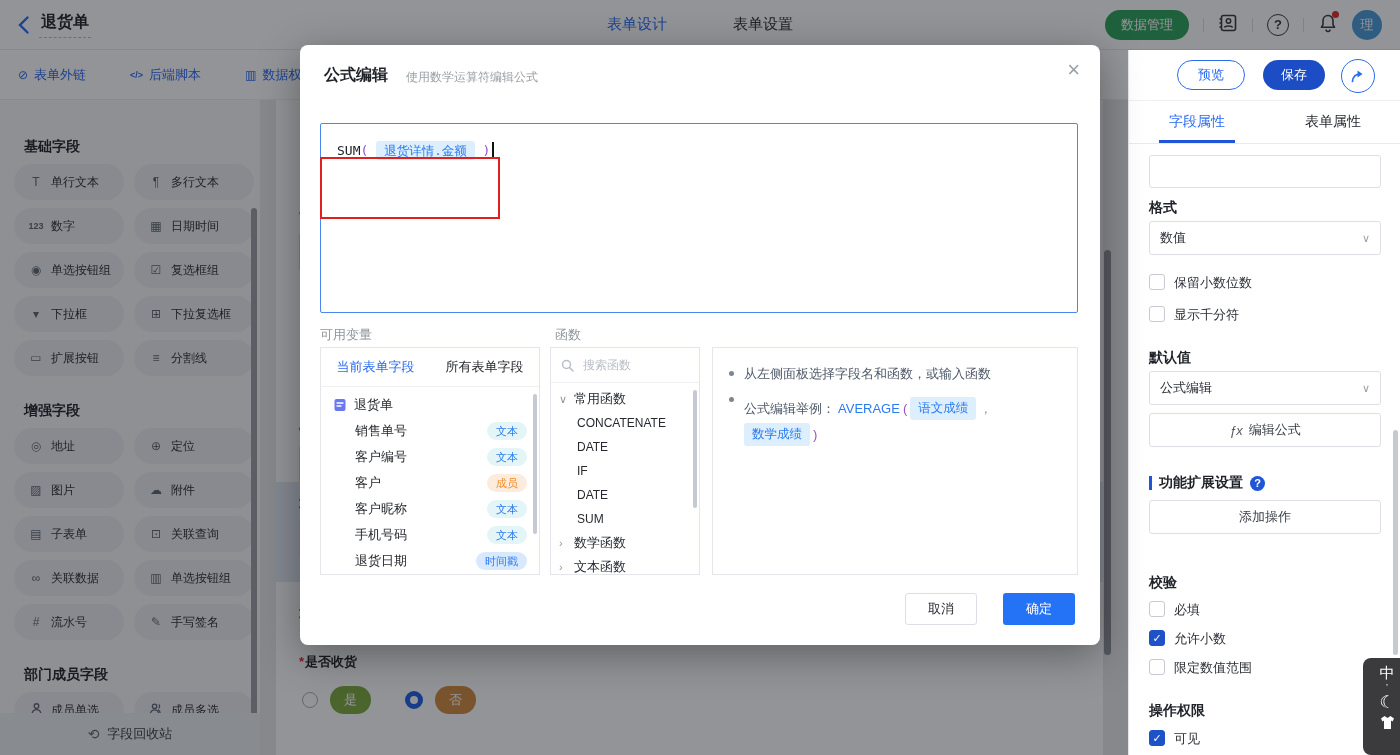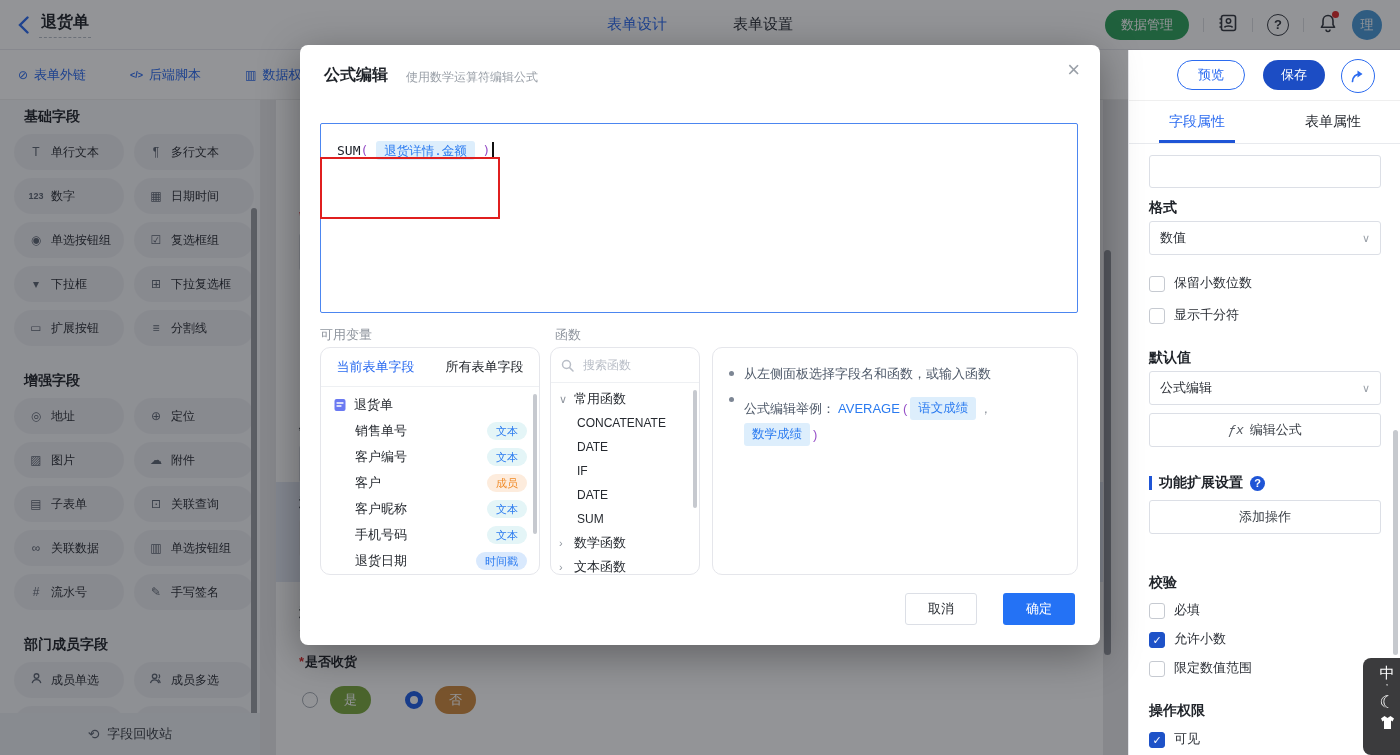--- a/index.html
+++ b/index.html
@@ -56,21 +56,21 @@
   .m-close{position:absolute;right:20px;top:14px;font-size:22px;color:#9aa0a8;cursor:pointer;line-height:1}
   .fbox{position:absolute;left:20px;top:78px;width:758px;height:190px;border:1px solid #4c86f0;border-radius:2px;box-sizing:border-box}
   .fbox-head{height:40px;background:#e7f2fd;display:flex;align-items:center;padding-left:16px;font-size:13px;color:#1f2329}
   .fbox-body{padding:18px 0 0 16px;font-family:"DejaVu Sans Mono","Liberation Mono",monospace;font-size:13px}
   .pu{color:#9750c8}
   .chip{background:#ddeefc;color:#2b7bf0;border-radius:3px;padding:2px 8px;font-size:12.5px}
   .caret{display:inline-block;width:1.5px;height:15px;background:#111;vertical-align:-2px;margin-left:2px;animation:blink 1s step-end infinite}
   @keyframes blink{50%{opacity:0}}
   .red-box{position:absolute;left:20px;top:112px;width:176px;height:58px;border:2.5px solid #e01f1f;z-index:12;pointer-events:none}
   .m-sec-label{position:absolute;font-size:13px;color:#8f959e}
-  .panel{position:absolute;border:1px solid #e5e6eb;border-radius:10px;box-sizing:border-box;overflow:hidden}
+  .panel{position:absolute;border:1px solid #e5e6eb;border-radius:0;box-sizing:border-box;overflow:hidden}
   .vtabs{height:38px;display:flex;border-bottom:1px solid #eef0f3;font-size:13px}
   .vtab{flex:1;display:flex;align-items:center;justify-content:center;cursor:pointer;color:#1f2329}
   .vtab.active{color:#2b6bf0}
   .vrow{height:26px;display:flex;align-items:center;padding:0 12px;gap:7px}
   .vname{color:#262a30;font-size:13px}
   .vrow .badge{margin-left:auto}
   .badge{font-size:11px;padding:2px 9px;border-radius:10px;line-height:1.3}
   .badge.text{background:#e4f5f7;color:#2b7bf0}
   .badge.member{background:#fdecdd;color:#f08a26}
   .badge.time{background:#d9e9fd;color:#2b7bf0}
@@ -96,28 +96,28 @@
   .ptab{flex:1;display:flex;align-items:center;justify-content:center;position:relative;cursor:pointer;color:#262a30}
   .ptab.active{color:#2b6bf0}
   .ptab.active::after{content:"";position:absolute;left:30px;right:30px;bottom:0;height:3px;background:#1f55d6}
   .p-input{position:absolute;left:20px;width:232px;height:33px;border:1px solid #dcdfe6;border-radius:3px;box-sizing:border-box;background:#fff}
   .p-bold{position:absolute;left:20px;font-size:14px;font-weight:bold;color:#1f2329}
   .p-select{position:absolute;left:20px;width:232px;height:34px;border:1px solid #dcdfe6;border-radius:3px;box-sizing:border-box;
             display:flex;align-items:center;padding:0 10px;font-size:13px;color:#2b2f36;cursor:pointer}
   .p-select::after{content:"∨";margin-left:auto;color:#9aa0a8;font-size:11px}
   .p-btn{position:absolute;left:20px;width:232px;height:34px;border:1px solid #dcdfe6;border-radius:3px;box-sizing:border-box;background:#fff;
          display:flex;align-items:center;justify-content:center;gap:6px;font-size:13px;color:#3c4148;cursor:pointer}
-  .cbrow{position:absolute;left:20px;display:flex;align-items:flex-end;gap:9px;font-size:13px;color:#2b2f36}
+  .cbrow{position:absolute;left:20px;display:flex;align-items:flex-start;gap:9px;font-size:13px;color:#2b2f36}
   .cb{width:16px;height:16px;border:1px solid #c6cad1;border-radius:3px;background:#fff;box-sizing:border-box;position:relative;flex:0 0 auto}
   .cb.on{background:#1e52c8;border-color:#1e52c8}
   .cb.on::after{content:"✓";color:#fff;font-size:11px;font-weight:bold;position:absolute;left:2.5px;top:0.5px}
   .ext-head{position:absolute;left:20px;display:flex;align-items:center;gap:7px;font-size:14px;font-weight:bold}
   .blue-bar{width:3px;height:14px;background:#1f55d6}
   .q-ic{width:15px;height:15px;border-radius:50%;background:#1f55d6;color:#fff;font-size:11px;display:flex;align-items:center;justify-content:center;font-weight:bold}
-  .fx{font-family:Liberation Mono, monospace;font-style:italic;color:#565b63}
+  .fx{font-family:Liberation Sans, sans-serif;font-style:italic;color:#565b63}
   .rp-scroll{position:absolute;left:264px;top:380px;width:5px;height:225px;background:#c6c9ce;border-radius:3px}
   .cv-scroll{position:absolute;left:844px;top:150px;width:7px;height:405px;background:#8f9299;border-radius:4px}
   
   .ime{position:absolute;left:1363px;top:658px;width:48px;height:97px;background:#3b3b3d;border-radius:8px;z-index:30;
        display:flex;flex-direction:column;align-items:center;padding-top:6px;gap:2px;box-sizing:border-box;color:#fff}
   .ime .zh{font-size:15px;line-height:17px}
   .ime .pm{font-size:9px;line-height:9px;color:#eee}
   .ime .moon{font-size:17px;line-height:18px}
 </style>
 </head>
@@ -172,21 +172,21 @@
       <span class="tool-ic" style="font-size:9px;font-weight:bold">&lt;/&gt;</span>
       <span>后端脚本</span>
     </span>
     <span class="tool-item">
       <span class="tool-ic">▥</span>
       <span>数据权</span>
     </span>
   </div>
 
   <aside class="sidebar">
-    <h3 class="sec-title" style="margin-top:8px">基础字段</h3>
+    <h3 class="sec-title" style="margin-top:38px">基础字段</h3>
     <div class="pill-grid">
       <div class="pill">
           <span class="ic">T</span>
           <span>单行文本</span>
         </div>
       <div class="pill">
           <span class="ic">¶</span>
           <span>多行文本</span>
         </div>
       <div class="pill">

